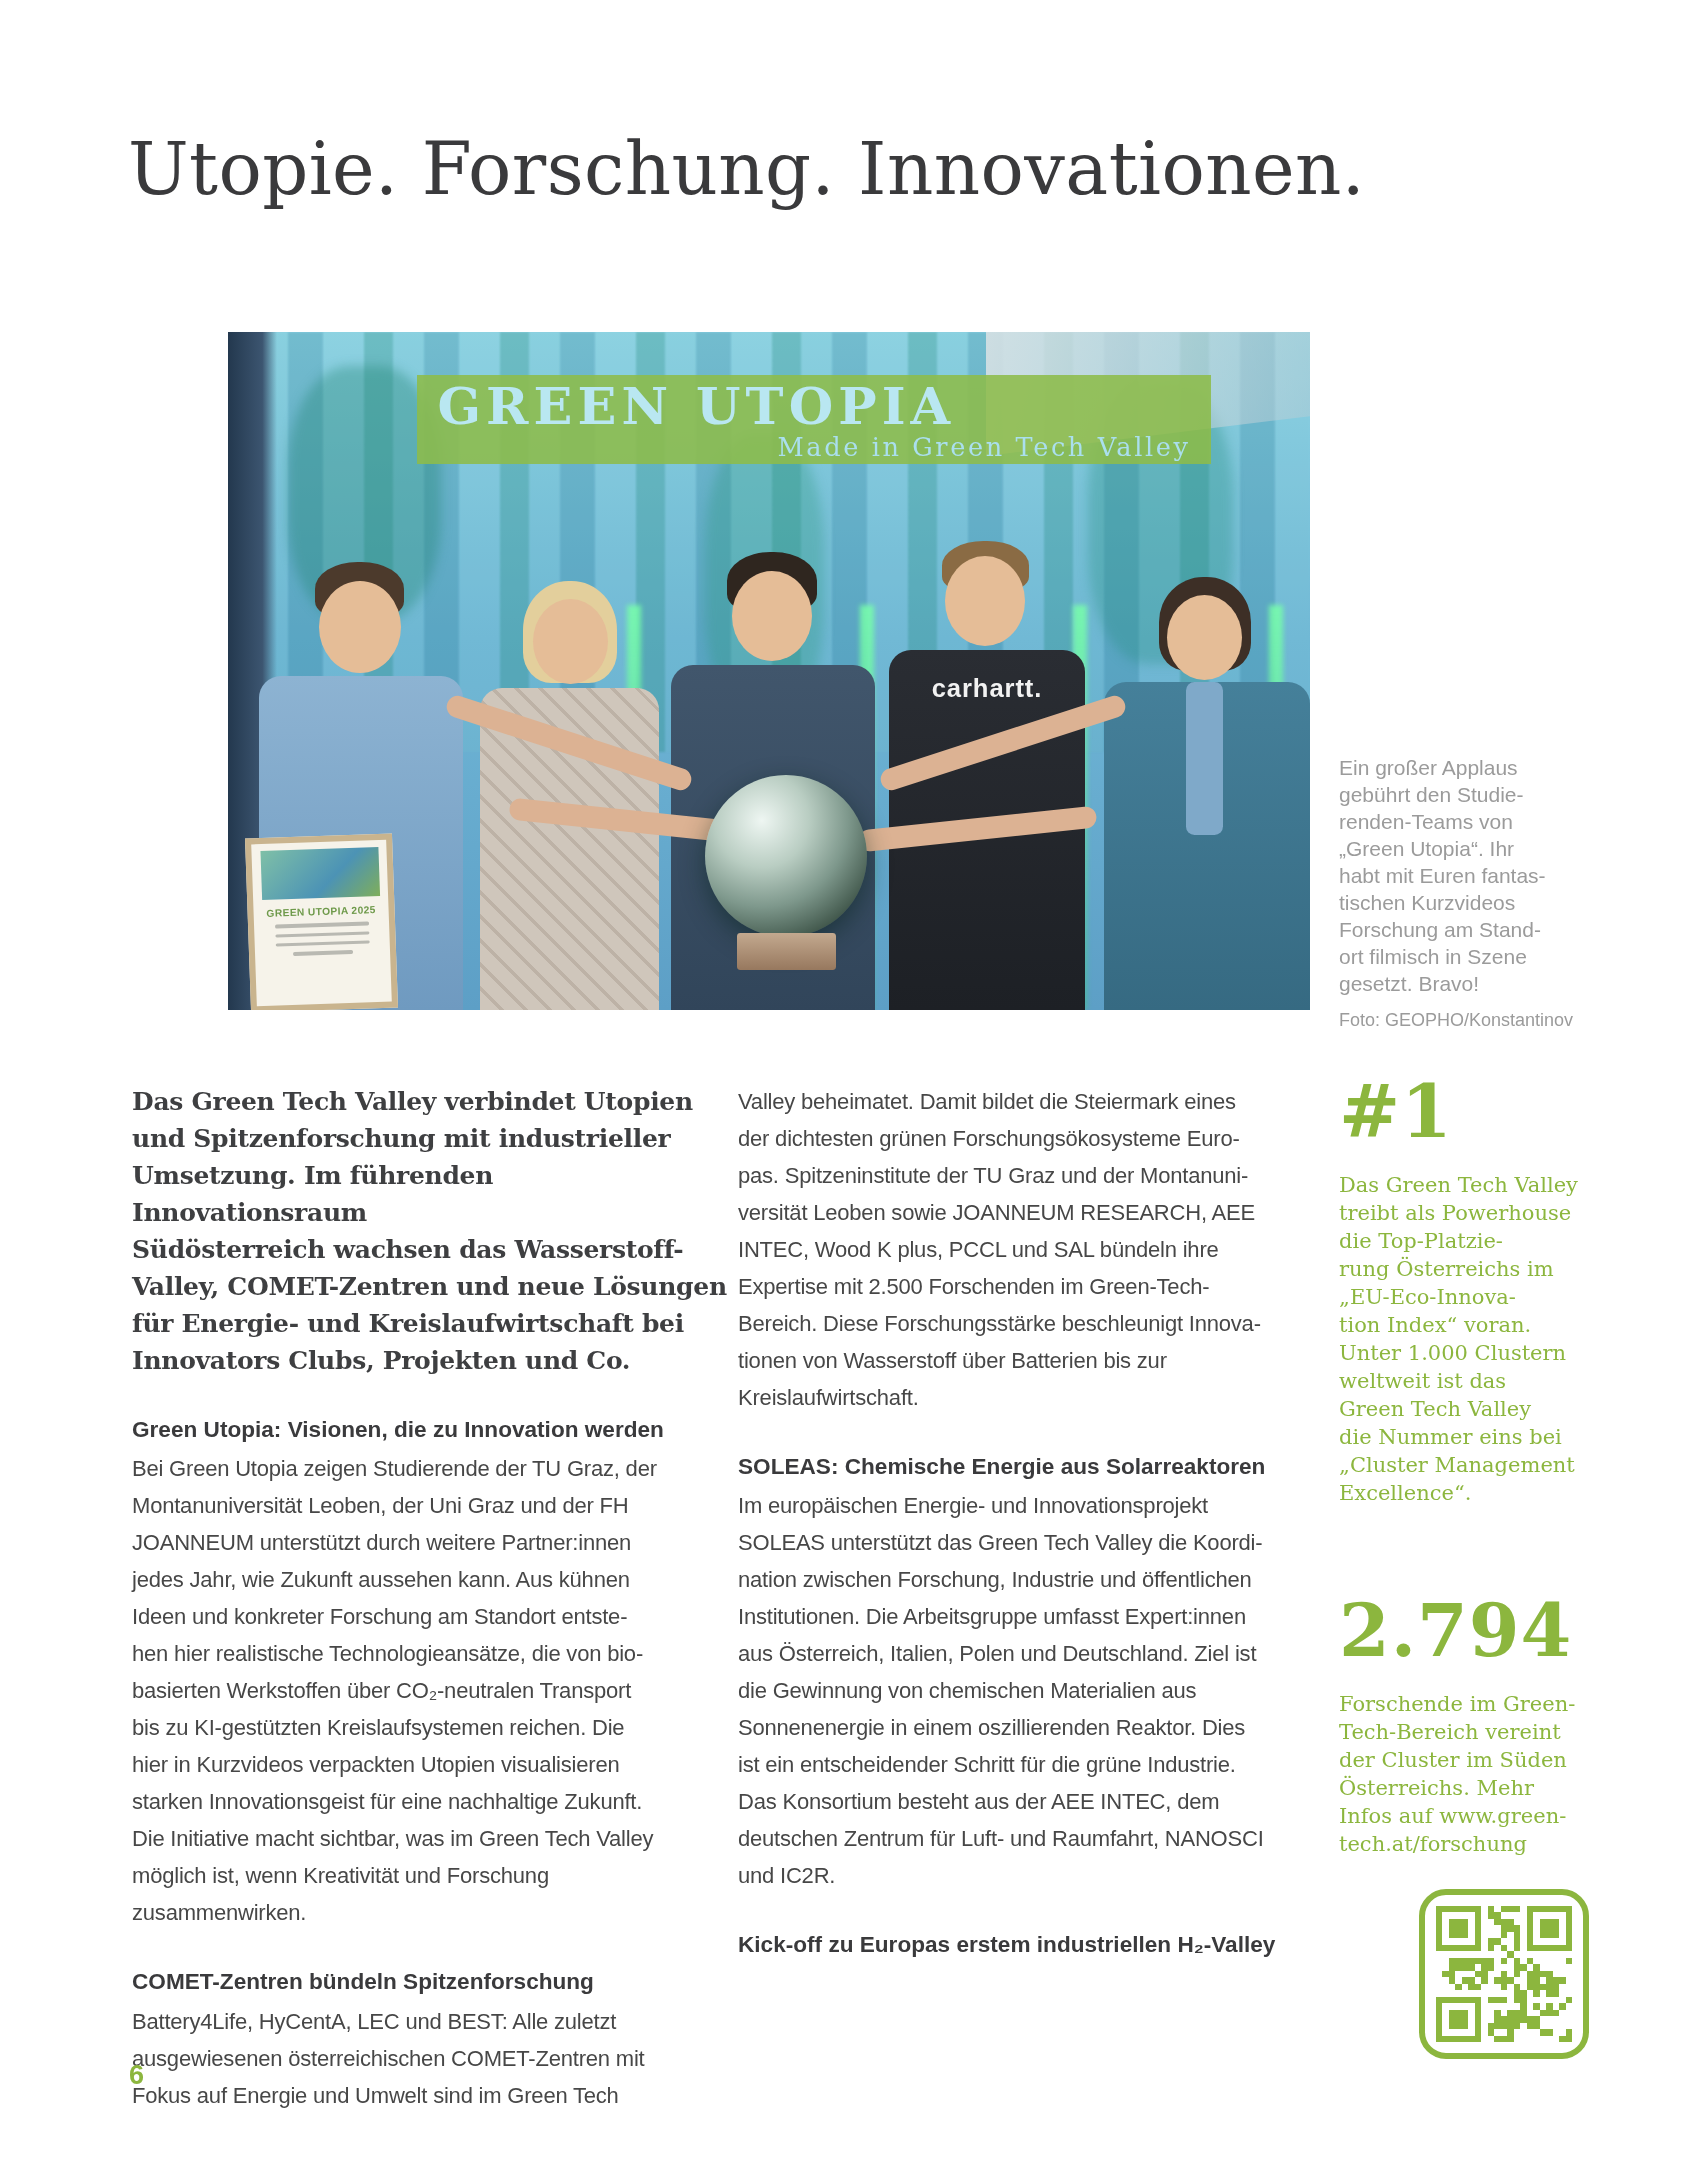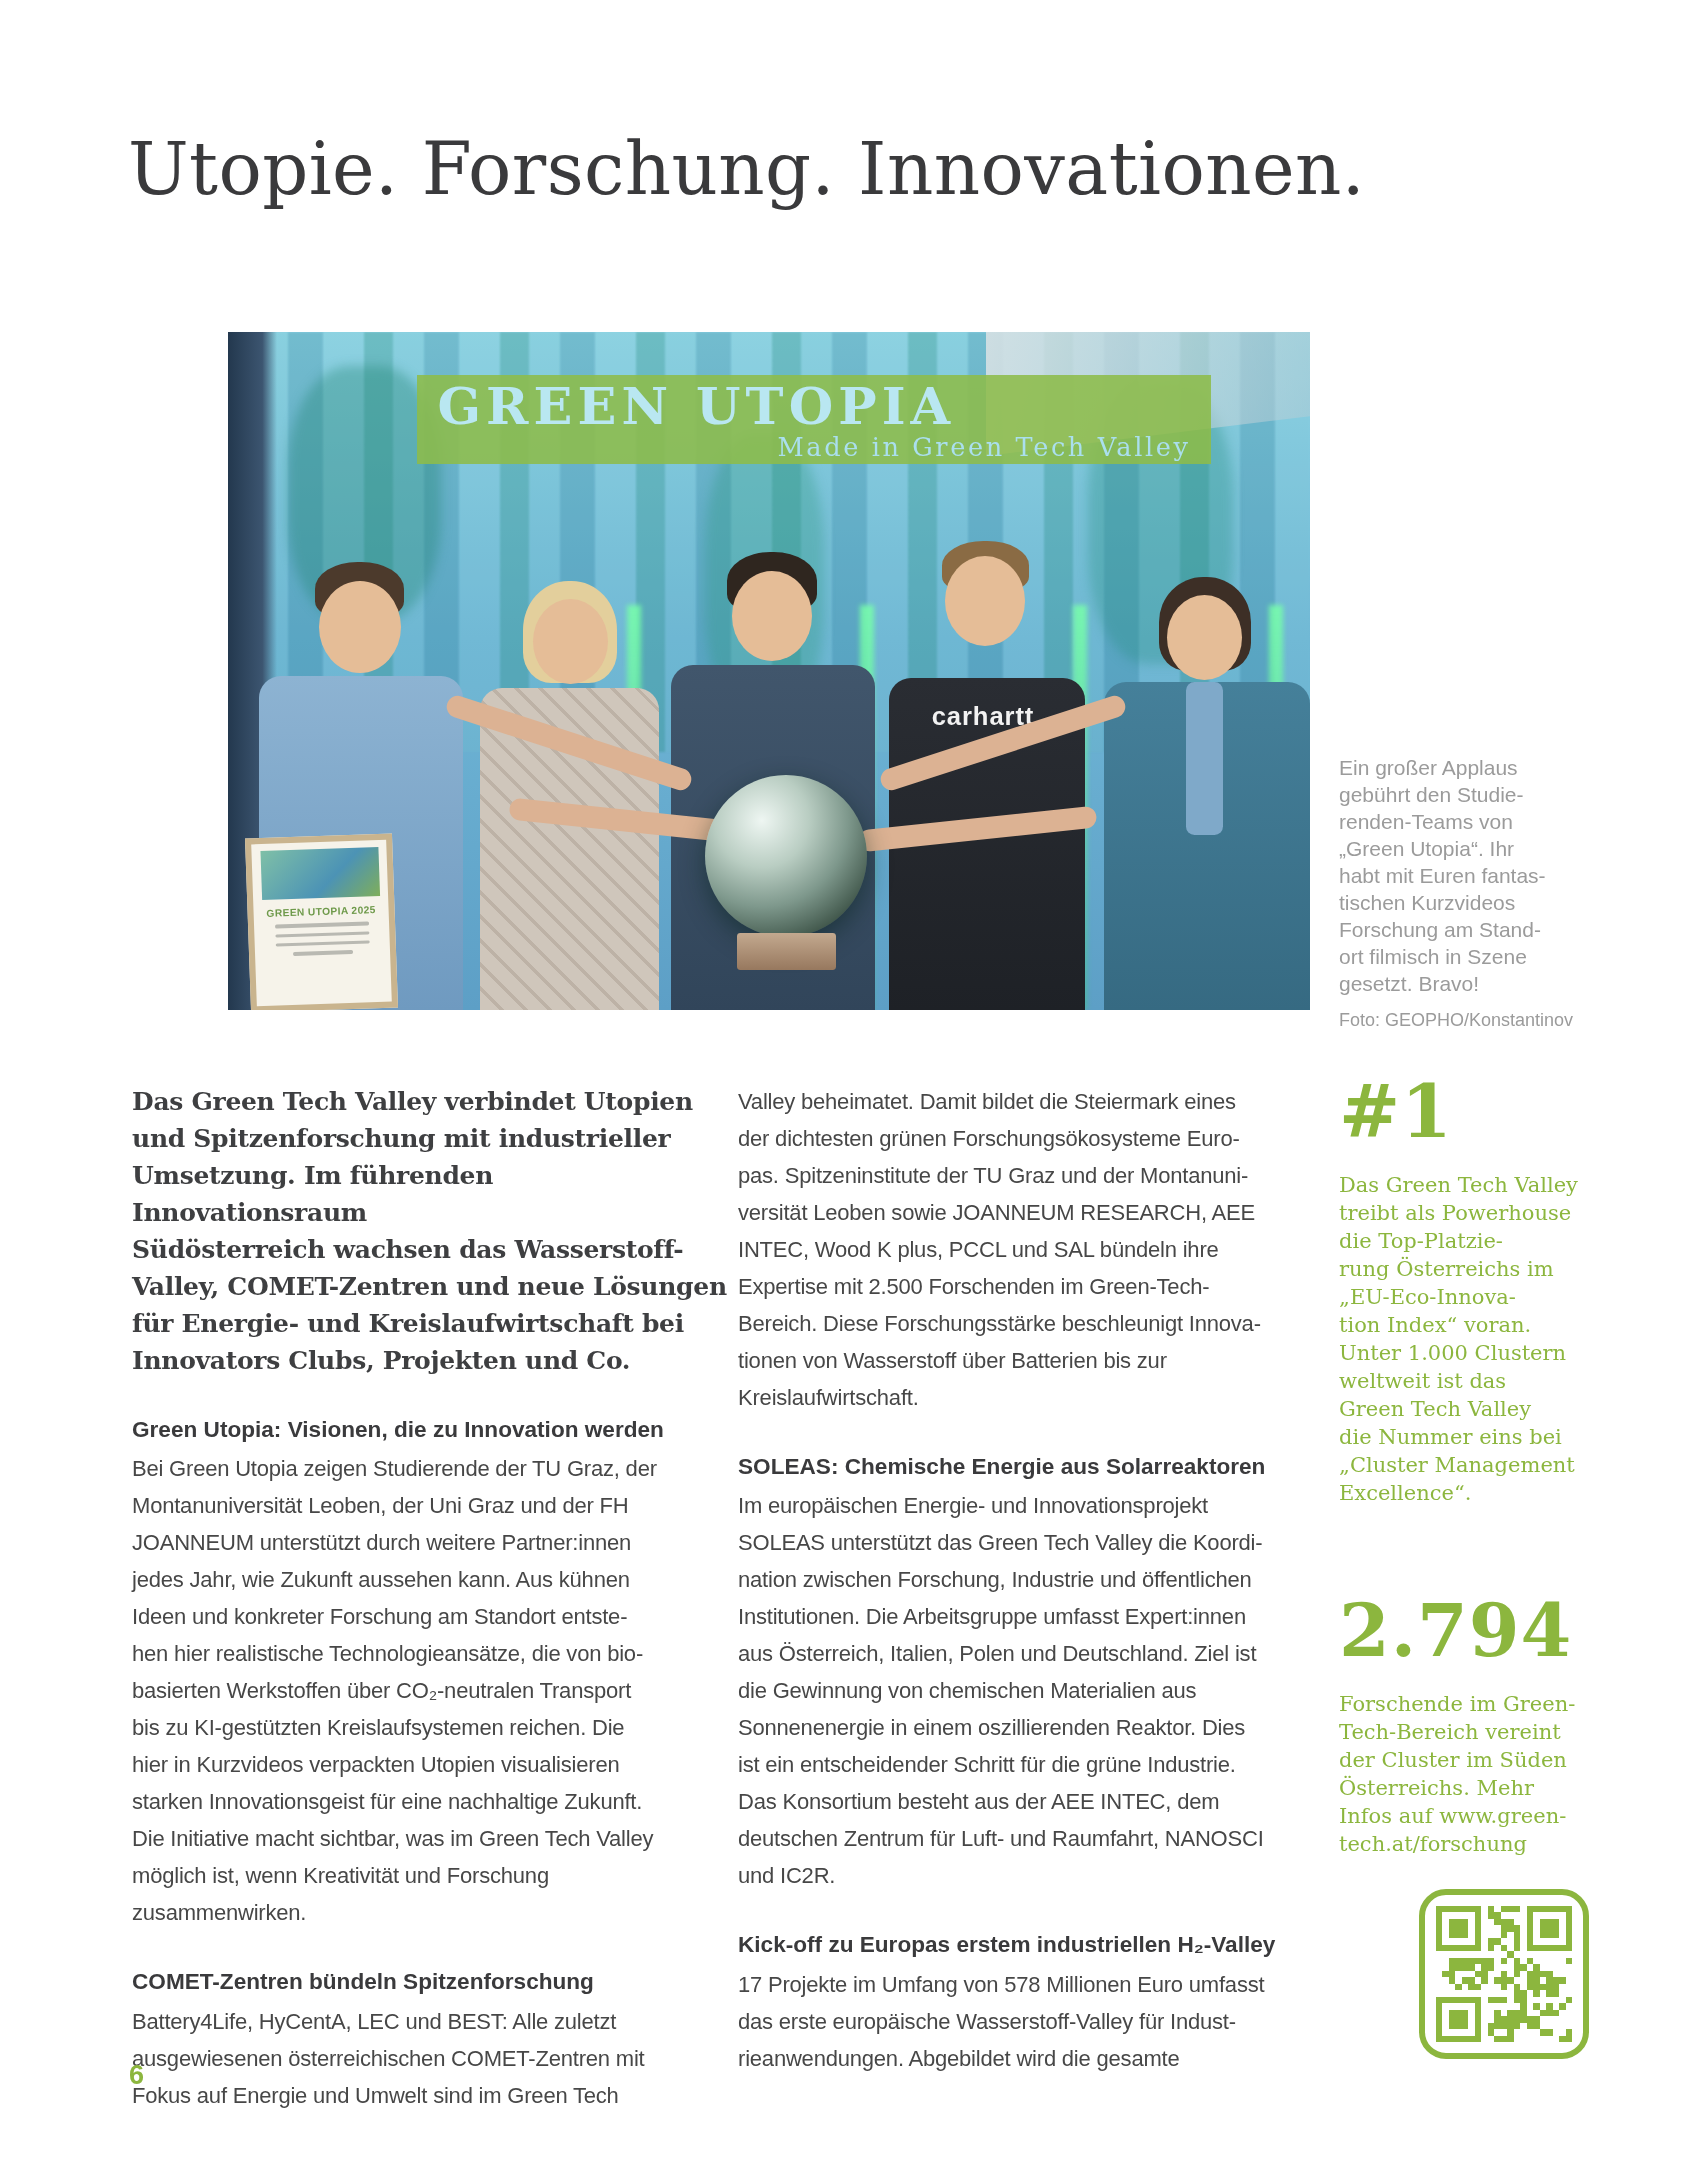--- a/index.html
+++ b/index.html
@@ -105,21 +105,21 @@
     <div class="abs torso" style="left:0;top:104px;width:179px;height:322px;background:repeating-linear-gradient(45deg,#cfc6bb 0 13.6px,#bdb2a6 13.6px 17px);"></div>
   </div>
   <div class="abs person" style="left:443px;width:204px;height:451px;">
     <div class="abs hair" style="left:56px;top:-6.8px;width:90px;height:60px;background:#2f261f;"></div>
     <div class="abs head" style="left:61px;top:12px;width:80px;height:90px;"></div>
     <div class="abs torso" style="left:0;top:106px;width:204px;height:346px;background:linear-gradient(180deg,#41566c,#31455a);"></div>
   </div>
   <div class="abs person" style="left:661px;width:196px;height:464px;">
     <div class="abs hair" style="left:53px;top:-5.1px;width:87px;height:51px;background:#8a6b44;"></div>
     <div class="abs head" style="left:56px;top:10.2px;width:80px;height:90px;"></div>
-    <div class="abs torso" style="left:0;top:104px;width:196px;height:360px;background:linear-gradient(180deg,#2a2d33,#1d2025);margin-top:28px;">
+    <div class="abs torso" style="left:0;top:104px;width:196px;height:360px;background:linear-gradient(180deg,#2a2d33,#1d2025);">
       <div class="shirt-text" style="margin-top:24px;">carhartt.</div>
     </div>
   </div>
   <div class="abs person" style="left:876px;width:206px;height:430px;">
     <div class="abs hair" style="left:55px;top:-3.4px;width:92px;height:94px;background:#3d2f26;"></div>
     <div class="abs head" style="left:63px;top:15.3px;width:75px;height:85px;"></div>
     <div class="abs torso" style="left:0;top:102px;width:206px;height:328px;background:linear-gradient(180deg,#45809a,#366a82);"></div>
     <div class="abs" style="left:82px;top:102px;width:37px;height:153px;background:#7fa9c9;border-radius:8.5px;"></div>
   </div>
 
@@ -205,23 +205,20 @@
 aus Österreich, Italien, Polen und Deutschland. Ziel ist
 die Gewinnung von chemischen Materialien aus
 Sonnenenergie in einem oszillierenden Reaktor. Dies
 ist ein entscheidender Schritt für die grüne Industrie.
 Das Konsortium besteht aus der AEE INTEC, dem
 deutschen Zentrum für Luft- und Raumfahrt, NANOSCI
 und IC2R.</div>
   </div>
   <div class="section">
     <div class="section-heading">Kick-off zu Europas erstem industriellen H₂-Valley</div>
-    <div class="body-text pre">17 Projekte im Umfang von 578 Millionen Euro umfasst
-das erste europäische Wasserstoff-Valley für Indust-
-rieanwendungen.  Abgebildet wird die gesamte</div>
   </div>
 </div>
 
 <div class="abs stat-1">
   <div class="stat-number">#1</div>
   <div class="stat-text pre">Das Green Tech Valley
 treibt als Powerhouse
 die Top-Platzie-
 rung Österreichs im
 „EU-Eco-Innova-

